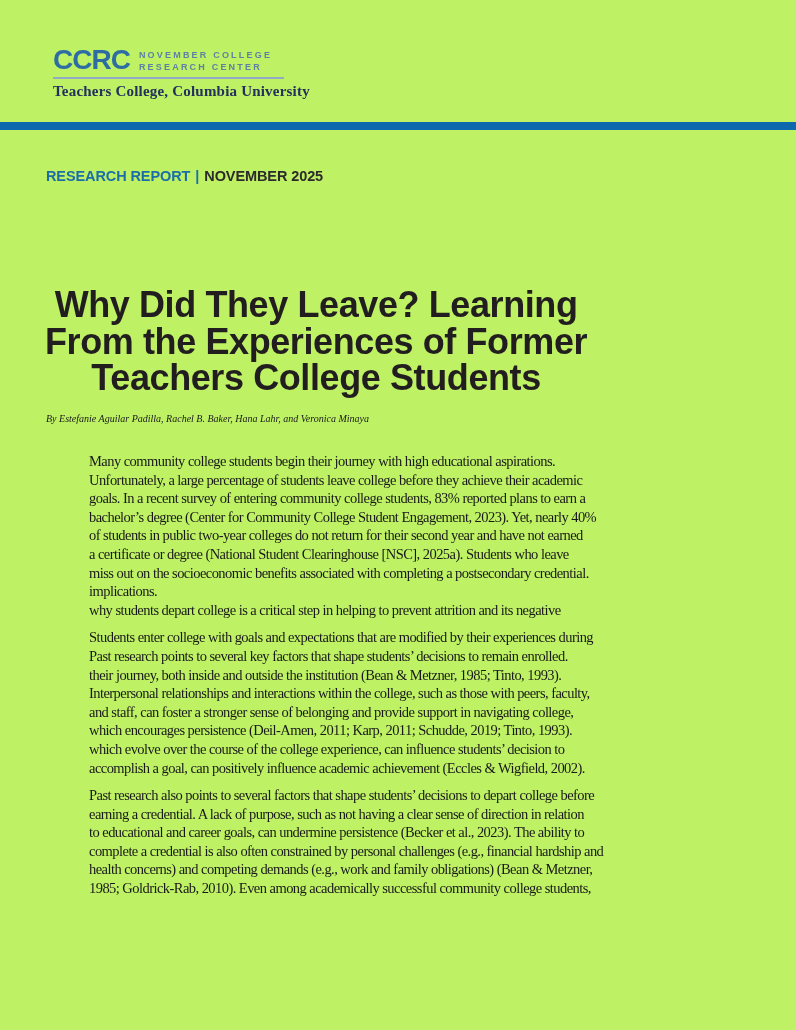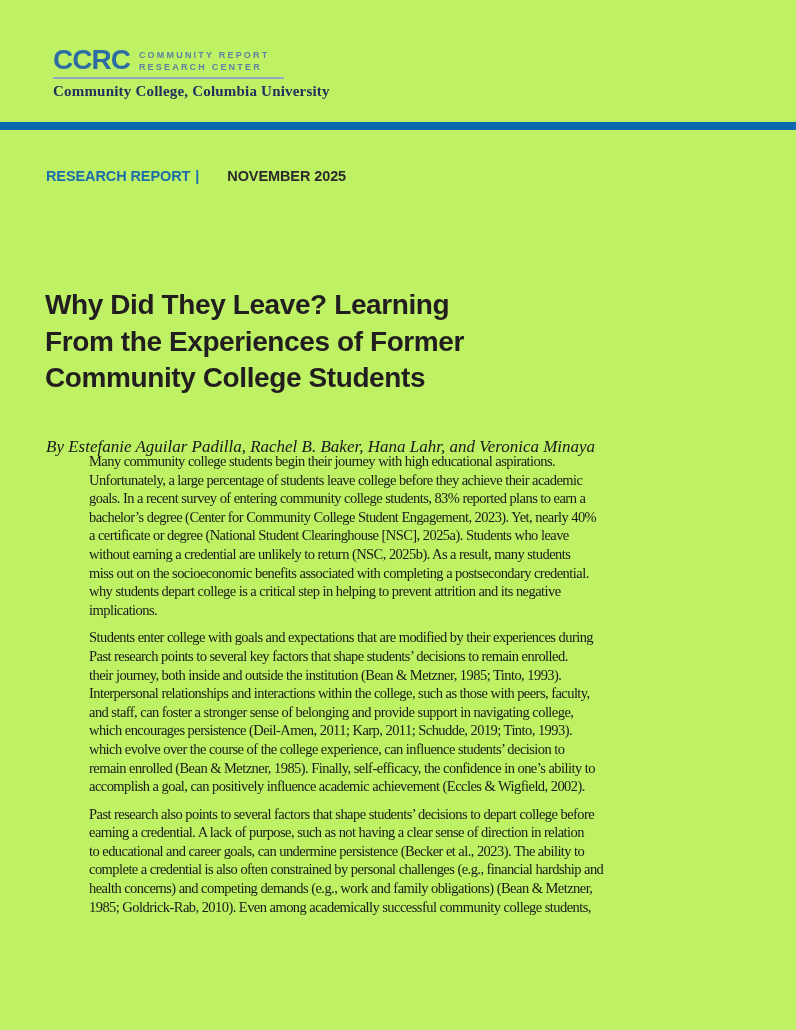--- a/index.html
+++ b/index.html
@@ -52,30 +52,31 @@
     letter-spacing: -0.1px;
     white-space: nowrap;
   }
   .eyebrow .sep { padding: 0 5px; }
 
   
   .report-title {
     position: absolute; left: 45px; top: 287px;
     font-family: "Liberation Sans", sans-serif;
     font-weight: bold;
-    font-size: 28px;
+    font-size: 36px;
     letter-spacing: -0.4px;
+    text-align: center;
   }
   .report-title .tline { line-height: 36.5px; white-space: nowrap; }
 
   .report-byline {
-    position: absolute; left: 46px; top: 437px;
+    position: absolute; left: 46px; top: 413px;
     font-family: "Liberation Serif", serif;
     font-style: italic;
-    font-size: 17px;
+    font-size: 10px;
     white-space: nowrap;
   }
 
   
   .report-body {
     position: absolute; left: 46px; top: 452px;
     font-family: "Liberation Serif", serif;
     font-size: 14.5px;
     letter-spacing: -0.55px;
     width: 585px;
@@ -85,63 +86,62 @@
 </style>
 </head>
 <body>
 
 <div class="page">
 
   <div class="logo-block">
     <div class="logo-top">
       <div class="ccrc-wordmark" style="color: rgb(46, 109, 163);">CCRC</div>
       <div class="org-lines">
-        <div style="color: rgb(94, 128, 165);">COMMUNITY REPORT</div>
+        <div style="color: rgb(94, 128, 165);">NOVEMBER COLLEGE</div>
         <div style="color: rgb(94, 128, 165);">RESEARCH CENTER</div>
       </div>
     </div>
     <div class="logo-rule" style="background: rgb(147, 169, 196);"></div>
-    <div class="institution-name" style="color: rgb(35, 47, 93);">Community College, Columbia University</div>
+    <div class="institution-name" style="color: rgb(35, 47, 93);">Teachers College, Columbia University</div>
   </div>
 
   <div class="header-divider-bar" style="background: rgb(13, 104, 173);"></div>
 
   <div class="eyebrow">
-    <span class="label" style="color: rgb(27, 110, 169);">RESEARCH REPORT</span><span class="sep" style="color: rgb(27, 110, 169);">|</span><span class="date" style="color: rgb(45, 42, 43); margin-left: 23px;">NOVEMBER 2025</span>
+    <span class="label" style="color: rgb(27, 110, 169);">RESEARCH REPORT</span><span class="sep" style="color: rgb(27, 110, 169);">|</span><span class="date" style="color: rgb(45, 42, 43);">NOVEMBER 2025</span>
   </div>
 
   <div class="report-title" style="color: rgb(34, 30, 31);">
       <div class="tline">Why Did They Leave? Learning</div>
       <div class="tline">From the Experiences of Former</div>
-      <div class="tline">Community College Students</div>
+      <div class="tline">Teachers College Students</div>
     </div>
 
   <div class="report-byline" style="color: rgb(25, 25, 25);">By Estefanie Aguilar Padilla, Rachel B. Baker, Hana Lahr, and Veronica Minaya</div>
 
   <div class="report-body" style="color: rgb(25, 25, 25); margin-left: 43px;">
     <div class="paragraph">
         <div class="tline">Many community college students begin their journey with high educational aspirations.</div>
         <div class="tline">Unfortunately, a large percentage of students leave college before they achieve their academic</div>
         <div class="tline">goals. In a recent survey of entering community college students, 83% reported plans to earn a</div>
         <div class="tline">bachelor’s degree (Center for Community College Student Engagement, 2023). Yet, nearly 40%</div>
+        <div class="tline">of students in public two-year colleges do not return for their second year and have not earned</div>
         <div class="tline">a certificate or degree (National Student Clearinghouse [NSC], 2025a). Students who leave</div>
-        <div class="tline">without earning a credential are unlikely to return (NSC, 2025b). As a result, many students</div>
         <div class="tline">miss out on the socioeconomic benefits associated with completing a postsecondary credential.</div>
+        <div class="tline">implications.</div>
         <div class="tline">why students depart college is a critical step in helping to prevent attrition and its negative</div>
-        <div class="tline">implications.</div>
       </div>
     <div class="paragraph">
         <div class="tline">Students enter college with goals and expectations that are modified by their experiences during</div>
         <div class="tline">Past research points to several key factors that shape students’ decisions to remain enrolled.</div>
         <div class="tline">their journey, both inside and outside the institution (Bean &amp; Metzner, 1985; Tinto, 1993).</div>
         <div class="tline">Interpersonal relationships and interactions within the college, such as those with peers, faculty,</div>
         <div class="tline">and staff, can foster a stronger sense of belonging and provide support in navigating college,</div>
         <div class="tline">which encourages persistence (Deil-Amen, 2011; Karp, 2011; Schudde, 2019; Tinto, 1993).</div>
         <div class="tline">which evolve over the course of the college experience, can influence students’ decision to</div>
-        <div class="tline">remain enrolled (Bean &amp; Metzner, 1985). Finally, self-efficacy, the confidence in one’s ability to</div>
         <div class="tline">accomplish a goal, can positively influence academic achievement (Eccles &amp; Wigfield, 2002).</div>
       </div>
     <div class="paragraph">
         <div class="tline">Past research also points to several factors that shape students’ decisions to depart college before</div>
         <div class="tline">earning a credential. A lack of purpose, such as not having a clear sense of direction in relation</div>
         <div class="tline">to educational and career goals, can undermine persistence (Becker et al., 2023). The ability to</div>
         <div class="tline">complete a credential is also often constrained by personal challenges (e.g., financial hardship and</div>
         <div class="tline">health concerns) and competing demands (e.g., work and family obligations) (Bean &amp; Metzner,</div>
         <div class="tline">1985; Goldrick-Rab, 2010). Even among academically successful community college students,</div>
       </div>

